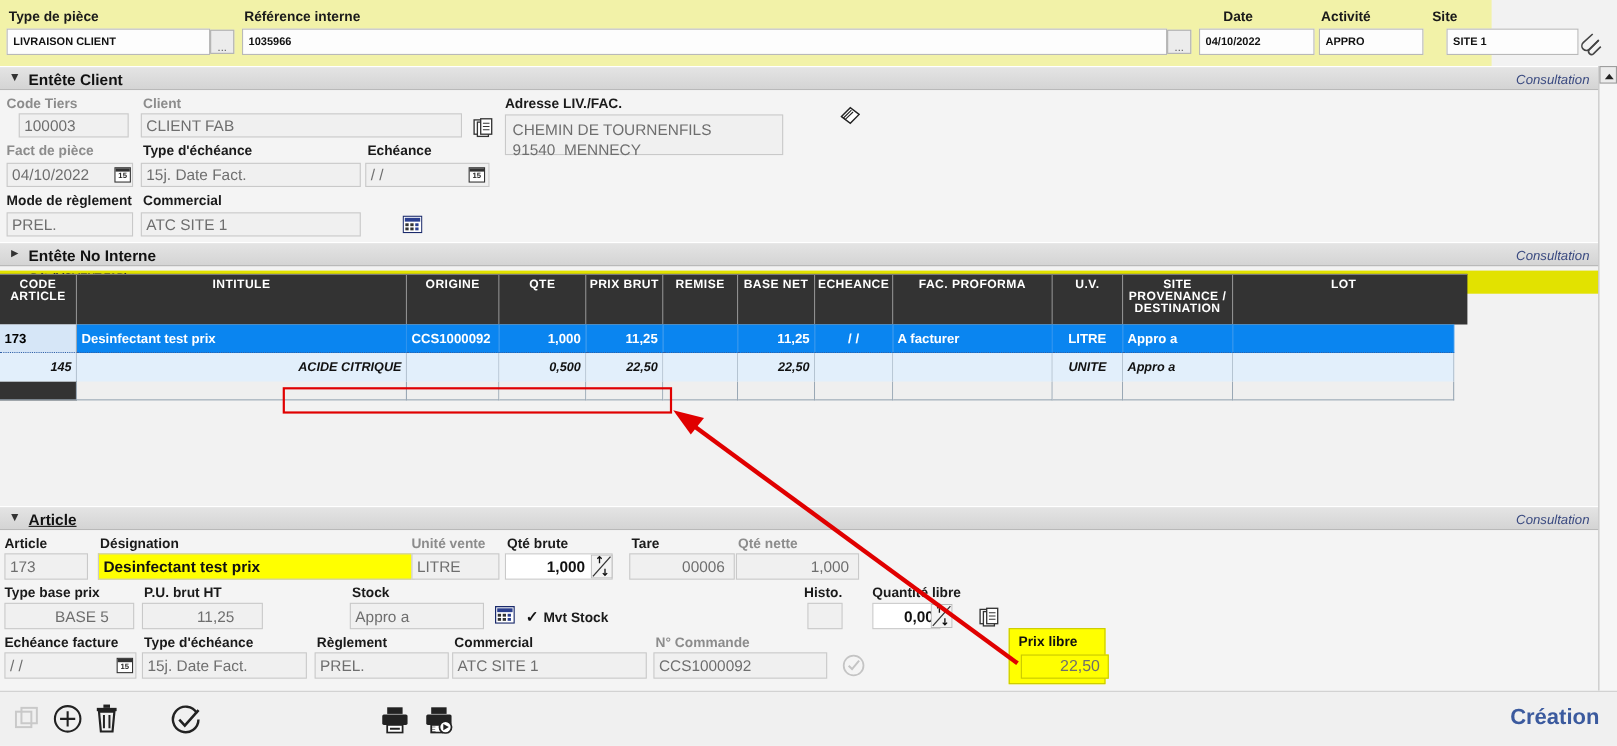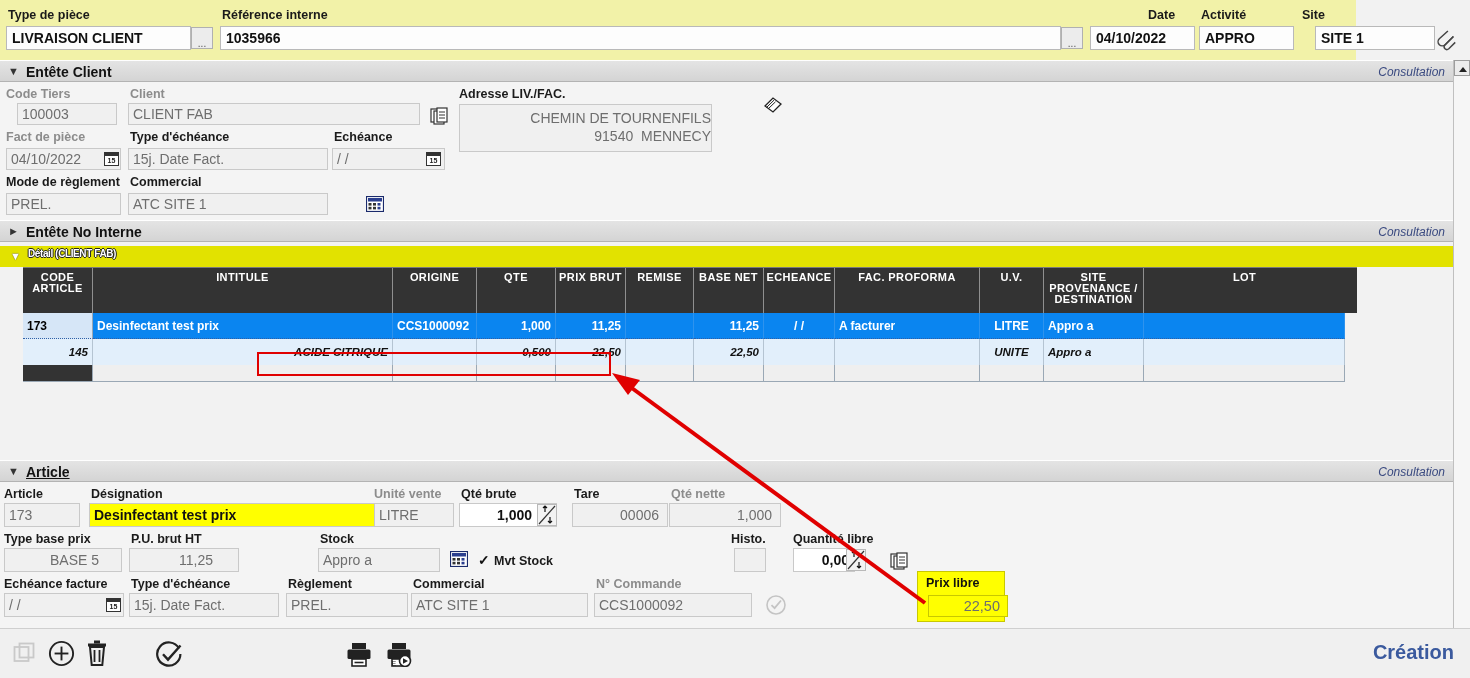--- a/index.html
+++ b/index.html
@@ -20,21 +20,21 @@
     position:absolute;left:0;top:0;width:1356px;height:60px;
     background:#f2f2a8;
   }
   .fld-label{
     position:absolute;font-size:12.5px;font-weight:bold;color:#1a1a1a;
     white-space:nowrap;
   }
   .fld-label.dim{color:#8c8c8c;font-weight:bold;}
   .txtbox{
     position:absolute;background:#fdfdfd;border:1px solid #b9b9b9;
-    box-sizing:border-box;font-size:14px;color:#111;
+    box-sizing:border-box;font-size:10px;color:#111;
     display:flex;align-items:center;
     padding-left:5px;font-weight:bold;
     overflow:hidden;white-space:nowrap;
   }
   .ellipsis-btn{
     position:absolute;background:#ececec;border:1px solid #b0b0b0;
     box-sizing:border-box;font-size:10px;color:#555;
     display:flex;align-items:flex-end;justify-content:center;
     line-height:8px;
   }
@@ -194,21 +194,21 @@
 
   <div class="topbar">
     <div class="fld-label" style="left:8px;top:8px;">Type de pièce</div>
     <div class="txtbox" style="left:6px;top:26px;width:185px;height:24px;">LIVRAISON CLIENT</div>
     <div class="ellipsis-btn" style="left:191px;top:27px;width:22px;height:22px;">...</div>
 
     <div class="fld-label" style="left:222px;top:8px;">Référence interne</div>
     <div class="txtbox" style="left:220px;top:26px;width:841px;height:24px;">1035966</div>
     <div class="ellipsis-btn" style="left:1061px;top:27px;width:22px;height:22px;">...</div>
 
-    <div class="fld-label" style="left:1148px;top:8px;text-align:center;">Date</div>
+    <div class="fld-label" style="left:1112px;top:8px;text-align:center;">Date</div>
     <div class="txtbox" style="left:1090px;top:26px;width:105px;height:24px;">04/10/2022</div>
 
     <div class="fld-label" style="left:1201px;top:8px;">Activité</div>
     <div class="txtbox" style="left:1199px;top:26px;width:95px;height:24px;">APPRO</div>
 
     <div class="fld-label" style="left:1302px;top:8px;">Site</div>
     <div class="txtbox" style="left:1300px;top:26px;width:120px;height:24px;margin-left:15px;">SITE 1</div>
 
     <svg class="paperclip" style="left:1436px;top:30px;" width="22" height="22" viewBox="0 0 24 24">
       <path d="M19 7 L9.5 16.5 a3 3 0 0 0 4.2 4.2 L21 13.5" fill="none" stroke="#444" stroke-width="1.6"></path>
@@ -260,21 +260,21 @@
       <rect x="2" y="2" width="14" height="3.5" fill="#2b3f8f"></rect>
       <rect x="2.5" y="7" width="3" height="2.6" fill="#333"></rect>
       <rect x="7" y="7" width="3" height="2.6" fill="#333"></rect>
       <rect x="11.5" y="7" width="3" height="2.6" fill="#2b3f8f"></rect>
       <rect x="2.5" y="10.8" width="3" height="2.6" fill="#333"></rect>
       <rect x="7" y="10.8" width="3" height="2.6" fill="#333"></rect>
       <rect x="11.5" y="10.8" width="3" height="2.6" fill="#2b3f8f"></rect>
     </svg>
 
     <div class="fld-label" style="left:459px;top:5px;">Adresse LIV./FAC.</div>
-    <div class="addr-box" style="left:459px;top:22px;width:253px;height:48px;text-align:right;">CHEMIN DE TOURNENFILS
+    <div class="addr-box" style="left:459px;top:22px;width:253px;height:37px;">CHEMIN DE TOURNENFILS
 91540  MENNECY</div>
 
     <svg style="position:absolute;left:762px;top:12px;" width="22" height="22" viewBox="0 0 22 22">
       <path d="M3 12 L11 4 L19 10 L11 18 Z" fill="#fff" stroke="#222" stroke-width="1.3"></path>
       <path d="M4.5 13.5 L12 6.2" stroke="#222" stroke-width="1"></path>
       <path d="M6 15 L13.5 7.8" stroke="#222" stroke-width="1"></path>
     </svg>
 
     <svg style="position:absolute;left:766px;top:178px;" width="22" height="22" viewBox="0 0 22 22">
       <circle cx="11" cy="11" r="9" fill="none" stroke="#bdbdbd" stroke-width="1.6"></circle>
@@ -287,21 +287,21 @@
     <span class="ttl">Entête No Interne</span>
     <span class="consult">Consultation</span>
   </div>
 
   <div class="detail-bar" style="top:246px;">
     <span class="tri">▼</span>
     <span class="ttl">Détail (CLIENT FAB)</span>
   </div>
   <div class="yellow-strip" style="top:246px;height:21px;"></div>
 
-  <div class="grid" style="top:267px;margin-left:23px;">
+  <div class="grid" style="top:249px;">
     <div class="grid-head" id="grid-head">
         <div class="gh" style="width: 70px; flex: 0 0 70px;">CODE<br>ARTICLE</div>
         <div class="gh" style="width: 300px; flex: 0 0 300px;">INTITULE</div>
         <div class="gh" style="width: 84px; flex: 0 0 84px;">ORIGINE</div>
         <div class="gh" style="width: 79px; flex: 0 0 79px;">QTE</div>
         <div class="gh" style="width: 70px; flex: 0 0 70px;">PRIX BRUT</div>
         <div class="gh" style="width: 68px; flex: 0 0 68px;">REMISE</div>
         <div class="gh" style="width: 70px; flex: 0 0 70px;">BASE NET</div>
         <div class="gh" style="width: 71px; flex: 0 0 71px;">ECHEANCE</div>
         <div class="gh" style="width: 145px; flex: 0 0 145px;">FAC. PROFORMA</div>

